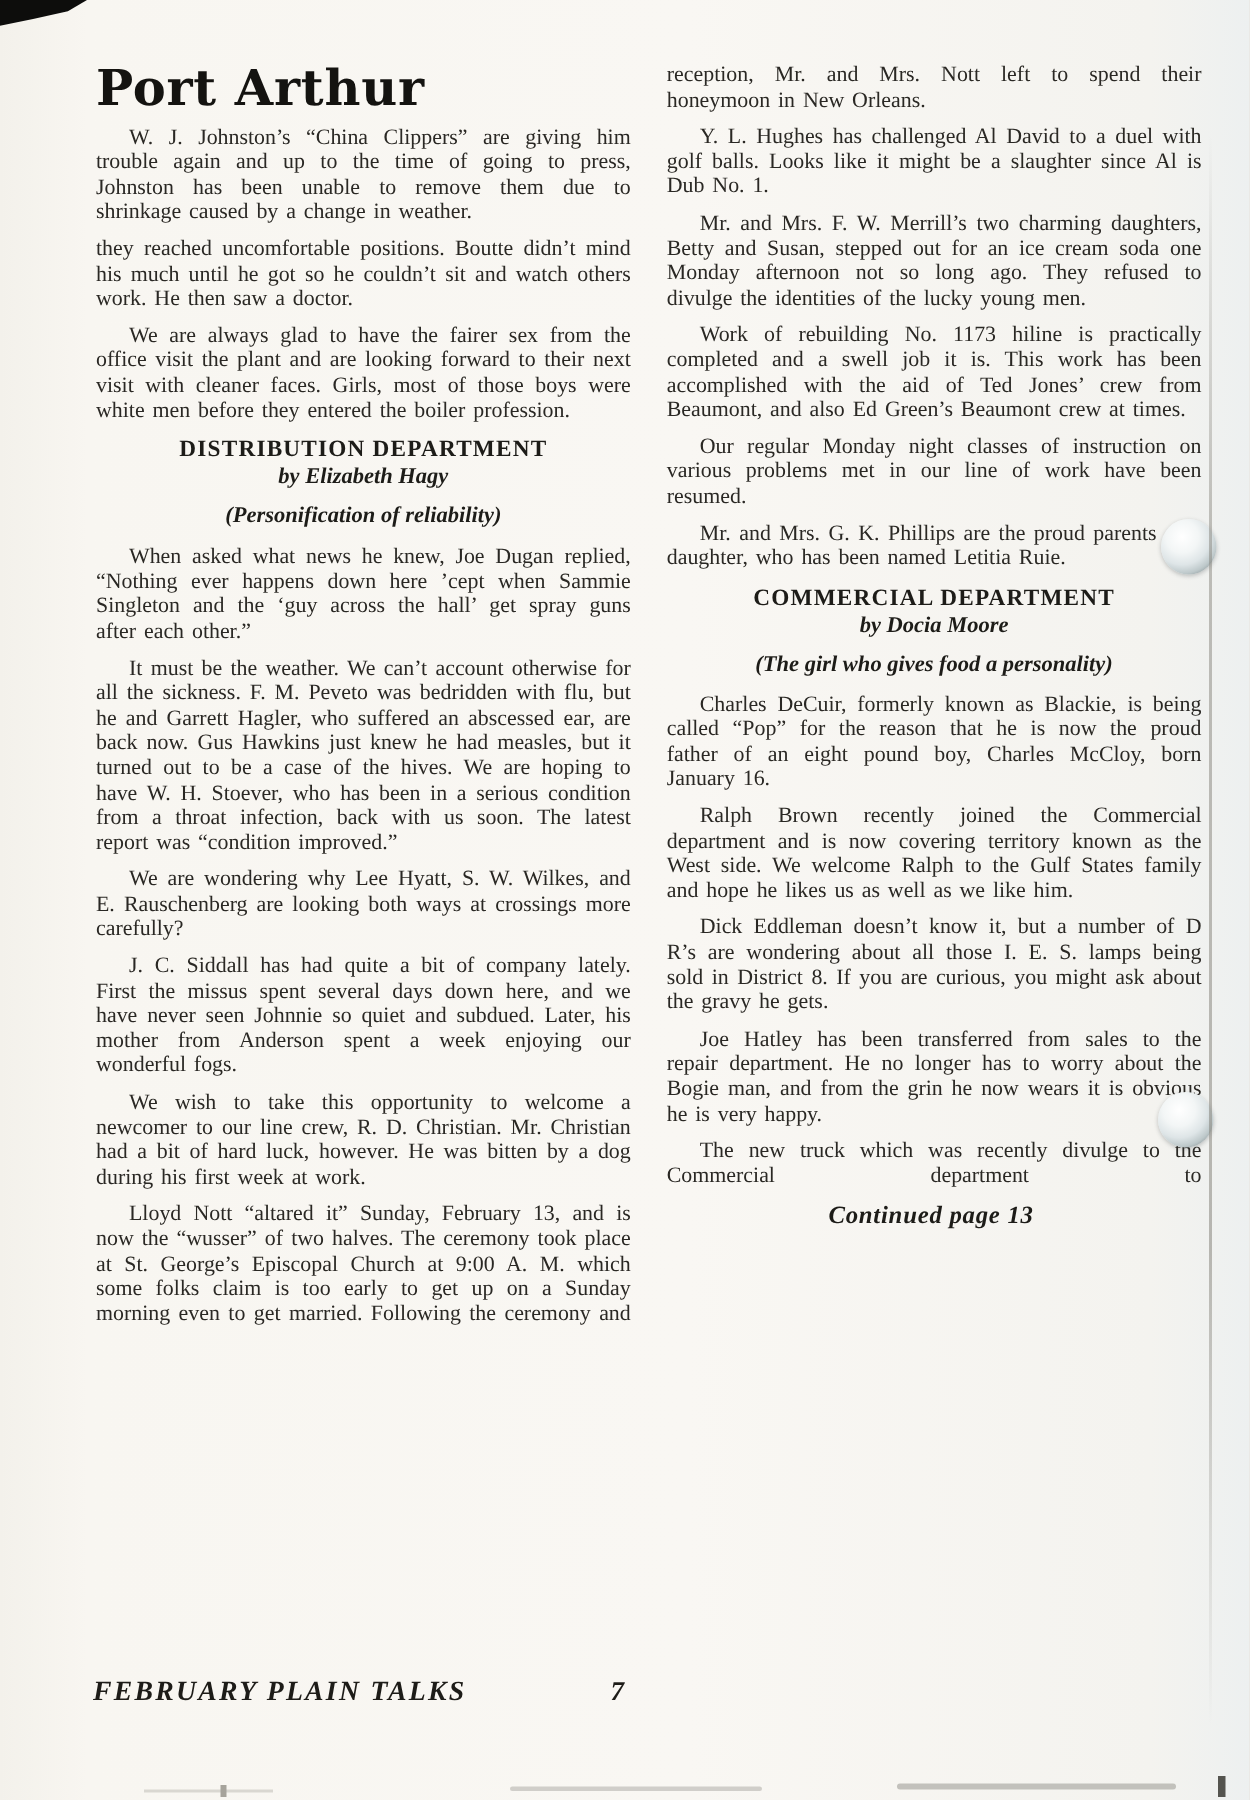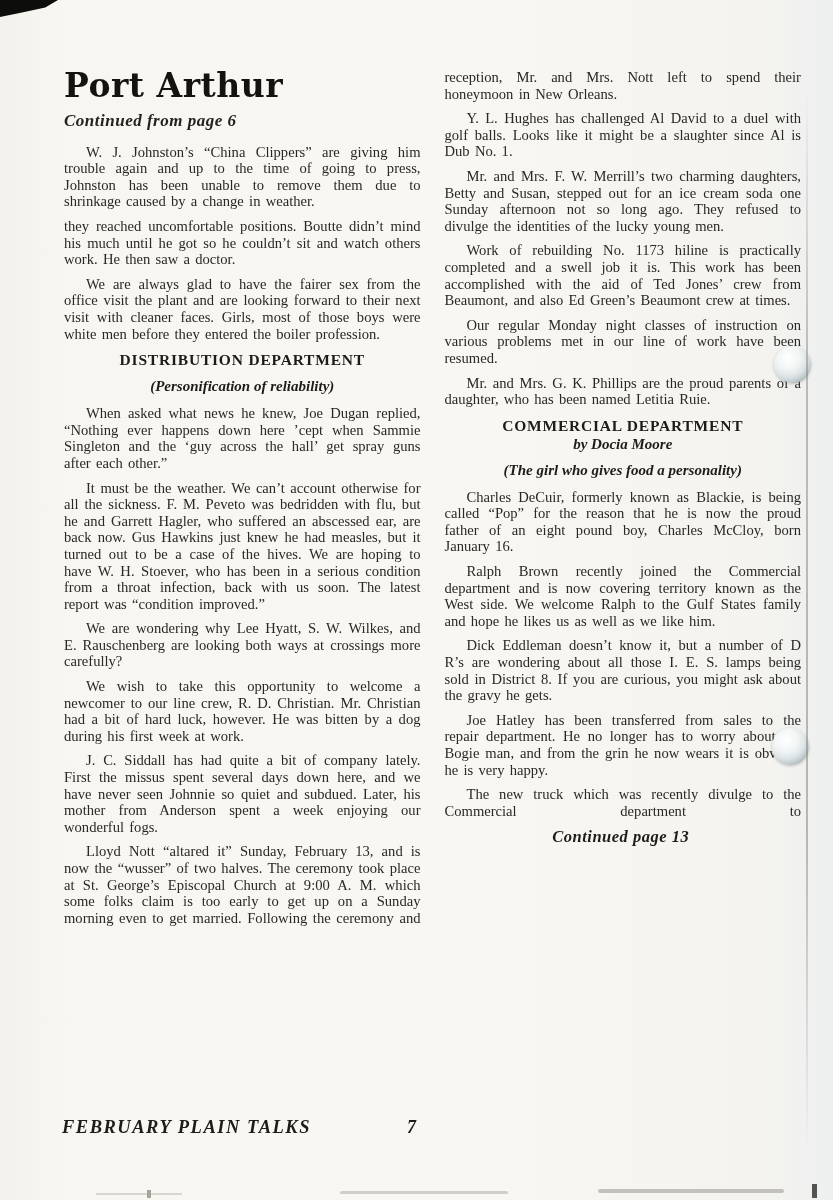--- a/index.html
+++ b/index.html
@@ -1,21 +1,21 @@
 <!DOCTYPE html>
 <html><head>
 <meta charset="utf-8">
 <style>
   html,body{margin:0;padding:0;background:#e9e7e2;}
   .page{
     position:relative;width:833px;height:1200px;overflow:hidden;
     background:linear-gradient(90deg,#f3f1eb 0%,#f8f6f1 7%,#f9f7f3 55%,#f4f3ef 92%,#edf0f0 100%);
     font-family:"Liberation Serif",serif;color:#2a2824;
   }
-  .columns{position:absolute;left:64px;top:42px;width:737px;display:flex;gap:24px;margin-top:27px;}
+  .columns{position:absolute;left:64px;top:42px;width:737px;display:flex;gap:24px;}
   .col{width:358px;}
   .title{
     font-family:"DejaVu Serif","Liberation Serif",serif;
     font-size:33px;font-weight:bold;letter-spacing:.5px;color:#141310;
     margin:0 0 7px 0;line-height:1.05;
   }
   .continued-from{
     font-size:17px;font-weight:bold;font-style:italic;color:#23221e;
     margin:0 0 13px 0;letter-spacing:.5px;
   }
@@ -64,43 +64,43 @@
 </head>
 <body>
 
 <div class="page">
   <div class="corner-mark"></div>
 
   <div class="columns">
 
     <div class="col">
       <h1 class="title">Port Arthur</h1>
-      <div class="continued-from">Continued from page 6</div>
 
       <p class="body">W. J. Johnston’s “China Clippers” are giving him trouble again and up to the time of going to press, Johnston has been unable to remove them due to shrinkage caused by a change in weather.</p>
       <p class="body noindent">they reached uncomfortable positions. Boutte didn’t mind his much until he got so he couldn’t sit and watch others work. He then saw a doctor.</p>
       <p class="body">We are always glad to have the fairer sex from the office visit the plant and are looking forward to their next visit with cleaner faces. Girls, most of those boys were white men before they entered the boiler profession.</p>
 
       <div class="dept">
         <div class="dept-name">DISTRIBUTION DEPARTMENT</div>
+        <div class="byline">by Elizabeth Hagy</div>
         <div class="tagline">(Personification of reliability)</div>
       </div>
 
       <p class="body">When asked what news he knew, Joe Dugan replied, “Nothing ever happens down here ’cept when Sammie Singleton and the ‘guy across the hall’ get spray guns after each other.”</p>
       <p class="body">It must be the weather. We can’t account otherwise for all the sickness. F. M. Peveto was bedridden with flu, but he and Garrett Hagler, who suffered an abscessed ear, are back now. Gus Hawkins just knew he had measles, but it turned out to be a case of the hives. We are hoping to have W. H. Stoever, who has been in a serious condition from a throat infection, back with us soon. The latest report was “condition improved.”</p>
       <p class="body">We are wondering why Lee Hyatt, S. W. Wilkes, and E. Rauschenberg are looking both ways at crossings more carefully?</p>
+      <p class="body">J. C. Siddall has had quite a bit of company lately. First the missus spent several days down here, and we have never seen Johnnie so quiet and subdued. Later, his mother from Anderson spent a week enjoying our wonderful fogs.</p>
       <p class="body">We wish to take this opportunity to welcome a newcomer to our line crew, R. D. Christian. Mr. Christian had a bit of hard luck, however. He was bitten by a dog during his first week at work.</p>
-      <p class="body">J. C. Siddall has had quite a bit of company lately. First the missus spent several days down here, and we have never seen Johnnie so quiet and subdued. Later, his mother from Anderson spent a week enjoying our wonderful fogs.</p>
       <p class="body runover">Lloyd Nott “altared it” Sunday, February 13, and is now the “wusser” of two halves. The ceremony took place at St. George’s Episcopal Church at 9:00 A. M. which some folks claim is too early to get up on a Sunday morning even to get married. Following the ceremony and</p>
     </div>
 
     <div class="col">
       <p class="body noindent">reception, Mr. and Mrs. Nott left to spend their honeymoon in New Orleans.</p>
       <p class="body">Y. L. Hughes has challenged Al David to a duel with golf balls. Looks like it might be a slaughter since Al is Dub No. 1.</p>
-      <p class="body">Mr. and Mrs. F. W. Merrill’s two charming daughters, Betty and Susan, stepped out for an ice cream soda one Sunday afternoon not so long ago. They refused to divulge the identities of the lucky young men.</p>
+      <p class="body">Mr. and Mrs. F. W. Merrill’s two charming daughters, Betty and Susan, stepped out for an ice cream soda one Monday afternoon not so long ago. They refused to divulge the identities of the lucky young men.</p>
       <p class="body">Work of rebuilding No. 1173 hiline is practically completed and a swell job it is. This work has been accomplished with the aid of Ted Jones’ crew from Beaumont, and also Ed Green’s Beaumont crew at times.</p>
       <p class="body">Our regular Monday night classes of instruction on various problems met in our line of work have been resumed.</p>
       <p class="body">Mr. and Mrs. G. K. Phillips are the proud parents of a daughter, who has been named Letitia Ruie.</p>
 
       <div class="dept">
         <div class="dept-name">COMMERCIAL DEPARTMENT</div>
         <div class="byline">by Docia Moore</div>
         <div class="tagline">(The girl who gives food a personality)</div>
       </div>
 

